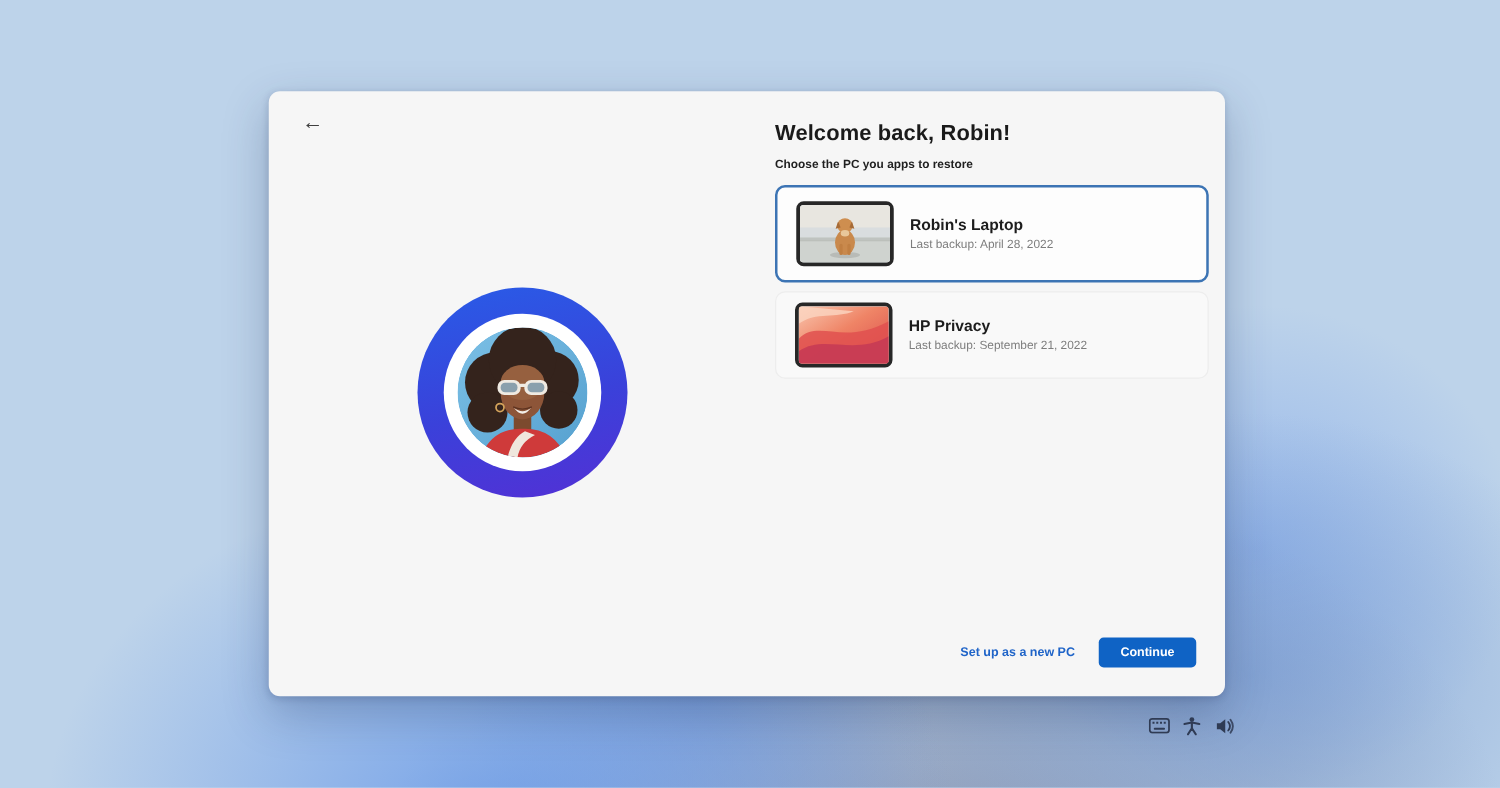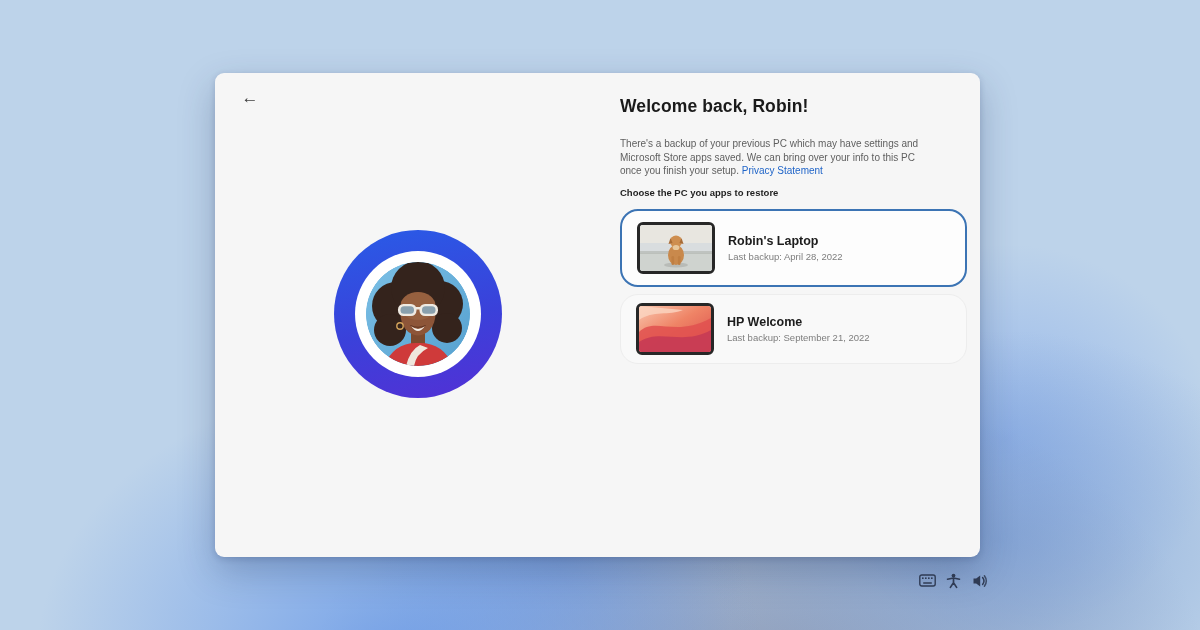--- a/index.html
+++ b/index.html
@@ -41,21 +41,21 @@
 
   
   .content { position: absolute; left: 405px; top: 0; width: 350px; }
   .title { margin-top: 23px; font-size: 17.5px; font-weight: 700; color: #1a1a1a; letter-spacing: 0.1px; }
   .desc { margin-top: 20px; font-size: 10px; line-height: 13.5px; color: #5f5f5f; width: 318px; }
   .link-inline { color: #1f64c8; cursor: pointer; text-decoration: none; }
   .chooser { margin-top: 9px; font-size: 9.5px; font-weight: 700; color: #1f1f1f; }
 
   .cards { margin-top: 11px; width: 347px; }
   .card {
-    width: 347px; border-radius: 18px; display: flex; align-items: center;
+    width: 347px; border-radius: 8px; display: flex; align-items: center;
     padding-left: 15px; cursor: pointer;
   }
   .card.selected { height: 78px; background: #fdfdfd; border: 2px solid #3c74b4; }
   .card.unselected { height: 70px; background: #f9f9f9; border: 1px solid #ededed; margin-top: 7px; }
   .thumb {
     width: 78px; height: 52px; border: 3px solid #272727; border-radius: 6px;
     overflow: hidden; flex-shrink: 0; background: #dfe2e2;
   }
   .thumb svg { display: block; }
   .card-text { margin-left: 13px; }
@@ -138,25 +138,20 @@
             </g>
           </svg>
         </div>
       </div>
     </div>
   </div>
 
   <div class="content">
     <div class="title">Welcome back, Robin!</div>
 
-    <div class="desc">
-      <span>There's a backup of your previous PC which may have settings and Microsoft Store apps saved. We can bring over your info to this PC once you finish your setup.</span>
-      <span> </span>
-      <a class="link-inline">Privacy Statement</a>
-    </div>
 
     <div class="chooser">Choose the PC you apps to restore</div>
 
     <div class="cards">
 
       <div class="card selected">
         <div class="thumb">
           <svg width="72" height="46" viewBox="0 0 72 46">
             <rect width="72" height="46" fill="#d9dddf"></rect>
             <rect y="0" width="72" height="18" fill="#e8e6e0"></rect>
@@ -189,28 +184,32 @@
                 <stop offset="1" stop-color="#d94a4a"></stop>
               </linearGradient>
             </defs>
             <rect width="72" height="46" fill="url(#hpbg)"></rect>
             <path d="M0 26 C16 10 36 32 72 12 L72 46 L0 46 Z" fill="#e0504f" opacity="0.85"></path>
             <path d="M0 36 C20 22 44 40 72 24 L72 46 L0 46 Z" fill="#c63b54" opacity="0.9"></path>
             <path d="M0 14 C14 4 30 10 44 4 L0 0 Z" fill="#fbd6c2" opacity="0.8"></path>
           </svg>
         </div>
         <div class="card-text">
-          <div class="pc-name">HP Welcome</div>
+          <div class="pc-name">HP Privacy</div>
           <div class="pc-backup">Last backup: September 21, 2022</div>
         </div>
       </div>
 
     </div>
   </div>
 
+  <div class="footer">
+    <a class="secondary-link">Set up as a new PC</a>
+    <button class="primary-btn">Continue</button>
+  </div>
 
 </div>
 
 <div class="tray">
   <div class="tray-icon">
     <svg width="17" height="13" viewBox="0 0 17 13">
       <rect x="0.8" y="1" width="15.4" height="11" rx="2" stroke-width="1.4"></rect>
       <g class="fill">
         <rect x="3" y="3.4" width="1.6" height="1.6"></rect>
         <rect x="6" y="3.4" width="1.6" height="1.6"></rect>

